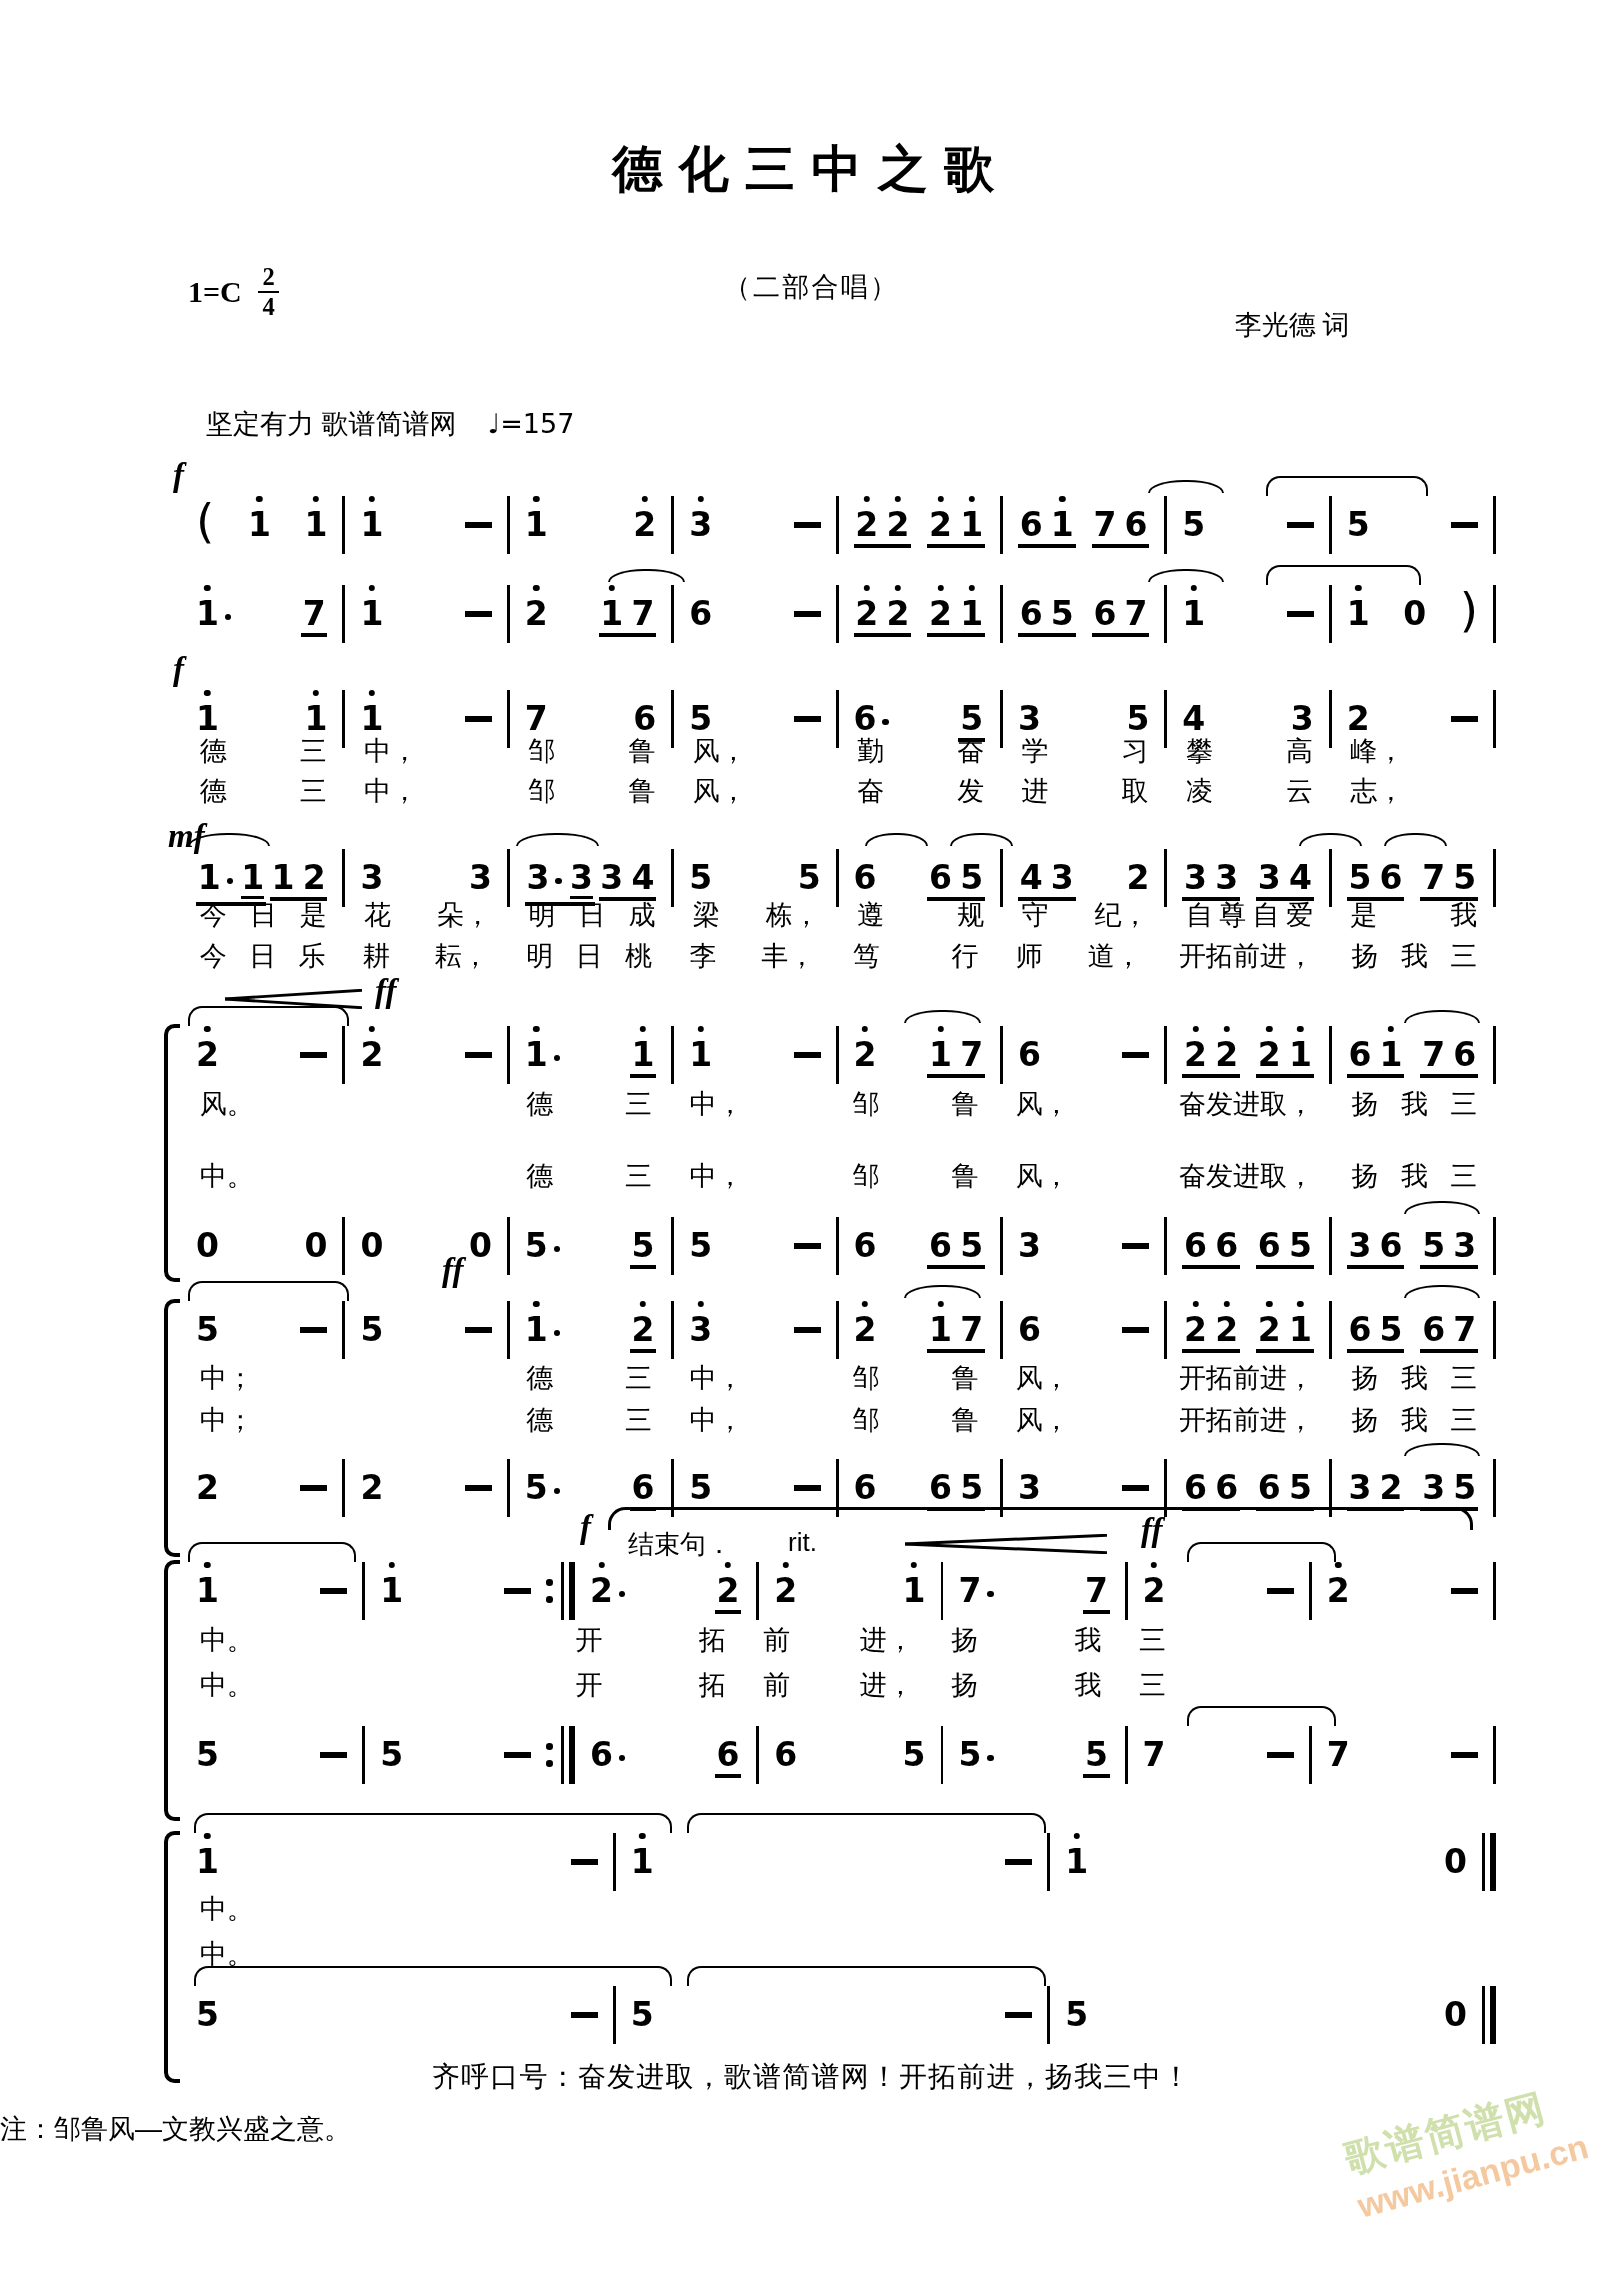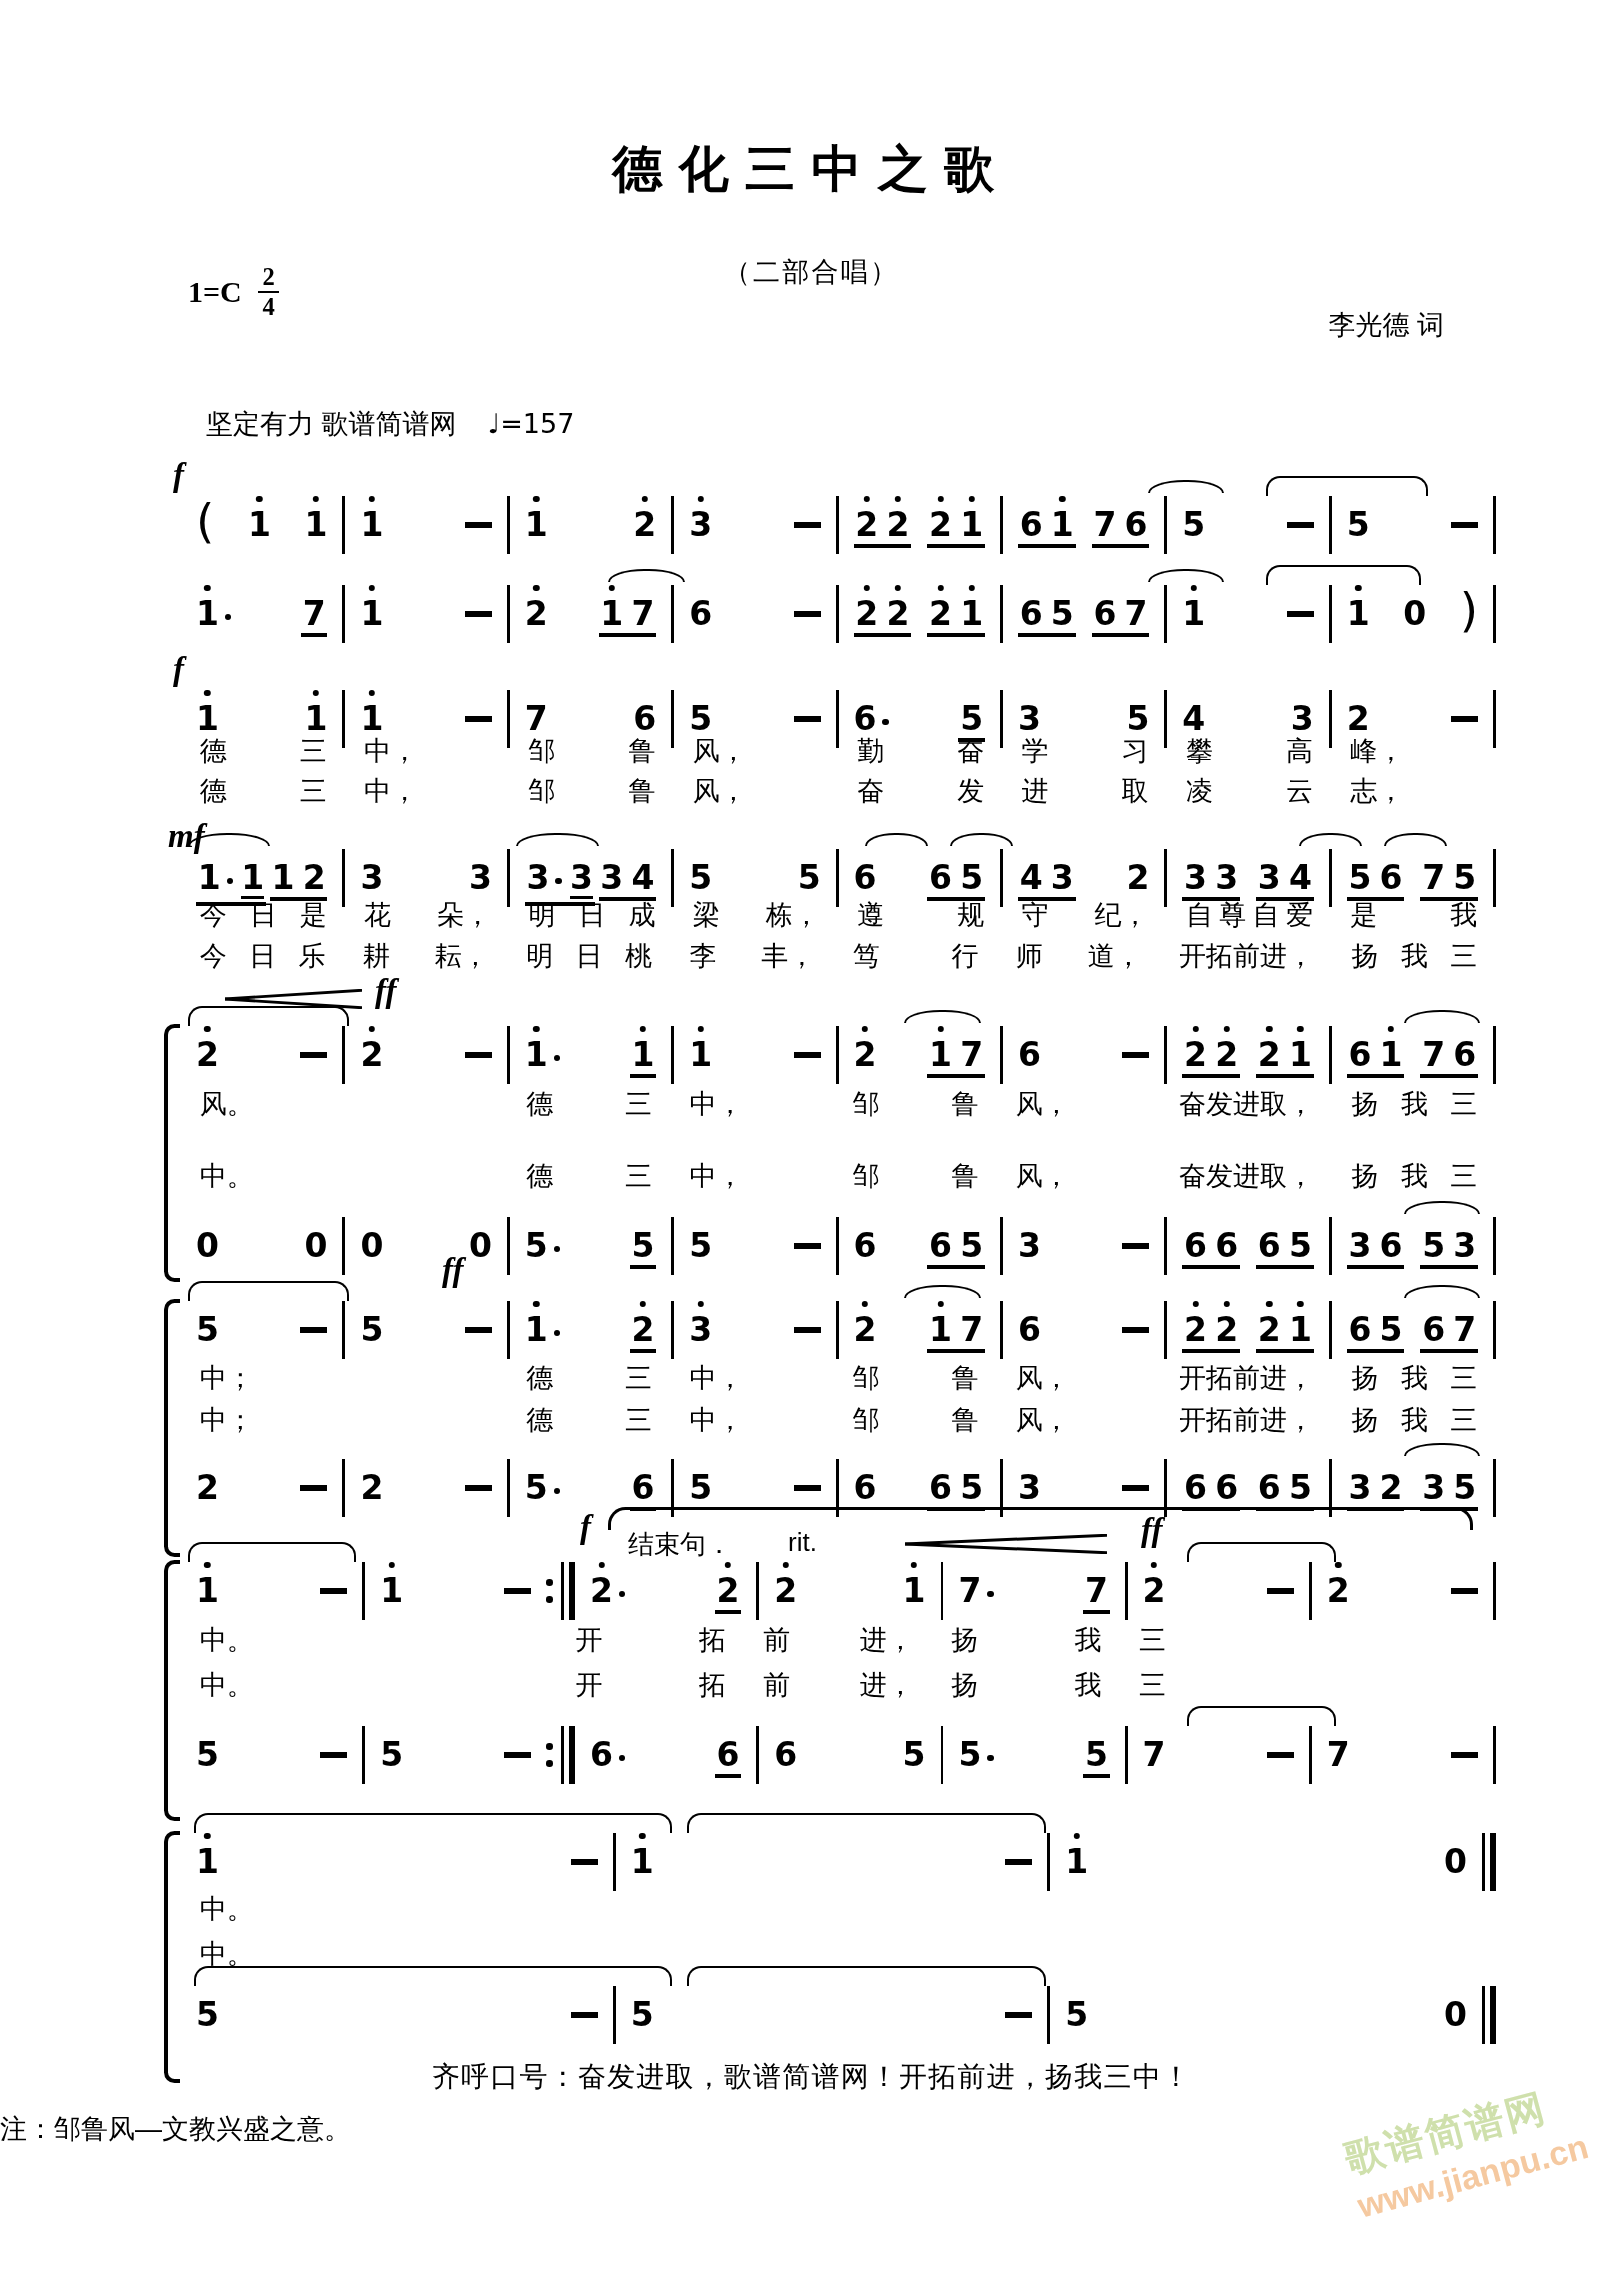--- a/index.html
+++ b/index.html
@@ -1,28 +1,28 @@
 <!DOCTYPE html>
 <html style="font-size:9.4px"><head>
 <meta charset="utf-8">
 <style>
   html,body{margin:0;padding:0;background:#fff;}
   #page{position:relative;width:1623px;height:2295px;background:#ffffff;overflow:hidden;
         font-family:"Liberation Sans",sans-serif;color:#000;}
   .title{position:absolute;top:136px;left:0;width:100%;text-align:center;
          font-size:50px;font-weight:700;letter-spacing:16.4px;}
-  .subtitle{position:absolute;top:254px;left:0;width:100%;text-align:center;
+  .subtitle{position:absolute;top:269px;left:0;width:100%;text-align:center;
             font-size:27px;letter-spacing:2.3px;}
   .keysig{position:absolute;left:188px;top:264px;display:flex;align-items:center;
           font:700 30px "Liberation Serif",serif;}
   .frac{display:flex;flex-direction:column;align-items:center;margin-left:16.4px;}
   .frac .fn,.frac .fd{font:700 24.6px "Liberation Serif",serif;line-height:1.05;}
   .frac .fb{width:21px;height:2.3px;background:#000;margin:1.2px 0;}
-  .credits{position:absolute;left:1140px;top:299px;width:304px;text-align:right;
-           font-size:27px;line-height:1.95;}
+  .credits{position:absolute;left:1140px;top:299px;width:304px;text-align:center;
+           font-size:27px;line-height:1.95;font-family:Liberation Serif, serif;}
   .tempo{position:absolute;left:206px;top:406px;font-size:27px;}
   .tempo b{font-family:"DejaVu Sans",sans-serif;font-weight:400;}
 
   .music-line{position:absolute;left:181px;width:1315px;display:flex;align-items:flex-start;}
   .measure{flex:1;display:flex;justify-content:space-between;align-items:flex-start;padding:0 15px;}
   .tok{display:inline-flex;align-items:flex-start;}
   .nw{position:relative;padding-top:11.7px;}
   .hd{position:absolute;top:0;left:50%;transform:translateX(-50%);width:6.4px;height:6.4px;border-radius:50%;background:#000;}
   .d{font:700 33px "DejaVu Sans",sans-serif;line-height:1;display:block;}
   .d.dbl{border-bottom:3.5px solid #000;padding-bottom:2.3px;}

